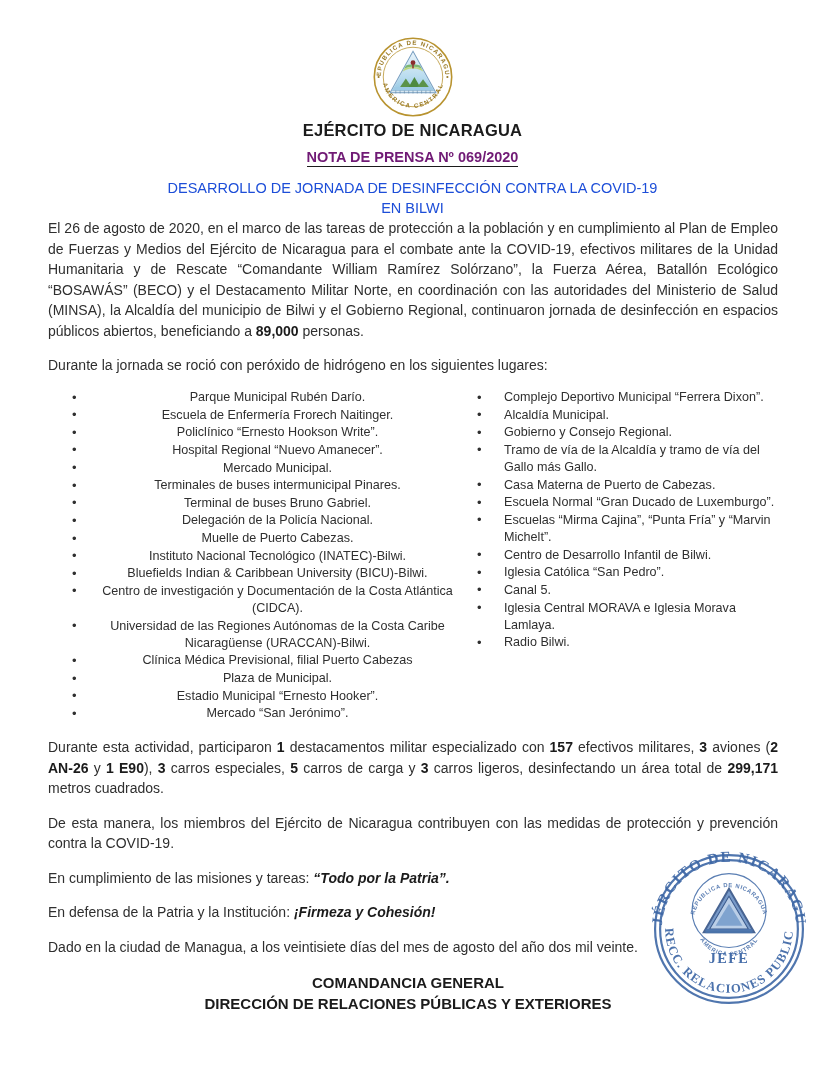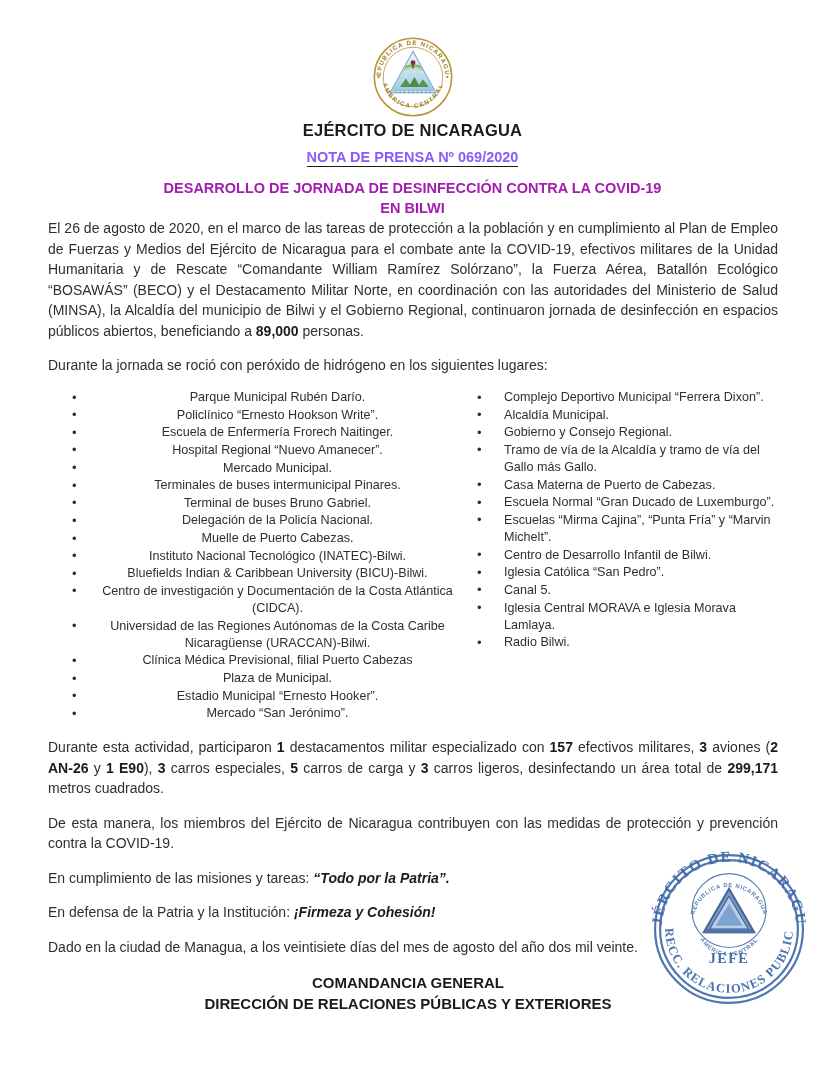--- a/index.html
+++ b/index.html
@@ -43,31 +43,31 @@
   .title-main {
     font-size: 16.5px;
     font-weight: bold;
     letter-spacing: 0.2px;
     color: #1b1b1b;
     margin: 0 0 9px 0;
   }
   .title-sub {
     font-size: 14.5px;
     font-weight: bold;
-    color: #8b5cf6;
+    color: #701a75;
     margin: 0 0 13px 0;
   }
   .title-sub span.u {
     border-bottom: 1.6px solid #1b1b1b;
     padding-bottom: 1px;
   }
   .title-topic {
     font-size: 14.5px;
-    font-weight: bold;
-    color: #a21caf;
+    font-weight: normal;
+    color: #1d4ed8;
     line-height: 1.38;
     margin: 0;
     padding: 0 68px;
   }
 
   
   .body-area {
     padding: 0 47px 0 48px;
     box-sizing: border-box;
   }
@@ -231,22 +231,22 @@
   <div class="body-area">
 
     <p class="para lead"><span>El 26 de agosto de 2020, en el marco de las tareas de protección a la población y en cumplimiento al Plan de Empleo de Fuerzas y Medios del Ejército de Nicaragua para el combate ante la COVID-19, efectivos militares de la Unidad Humanitaria y de Rescate “Comandante William Ramírez Solórzano”, la Fuerza Aérea, Batallón Ecológico “BOSAWÁS” (BECO) y el Destacamento Militar Norte, en coordinación con las autoridades del Ministerio de Salud (MINSA), la Alcaldía del municipio de Bilwi y el Gobierno Regional, continuaron jornada de desinfección en espacios públicos abiertos, beneficiando a </span><b>89,000</b><span> personas.</span></p>
 
     <p class="para tight">Durante la jornada se roció con peróxido de hidrógeno en los siguientes lugares:</p>
 
     <div class="columns">
       <div class="col col-left">
         <ul class="places">
           <li>Parque Municipal Rubén Darío.</li>
+          <li>Escuela de Enfermería Frorech Naitinger.</li>
           <li>Policlínico “Ernesto Hookson Write”.</li>
-          <li>Escuela de Enfermería Frorech Naitinger.</li>
           <li>Hospital Regional “Nuevo Amanecer”.</li>
           <li>Mercado Municipal.</li>
           <li>Terminales de buses intermunicipal Pinares.</li>
           <li>Terminal de buses Bruno Gabriel.</li>
           <li>Delegación de la Policía Nacional.</li>
           <li>Muelle de Puerto Cabezas.</li>
           <li>Instituto Nacional Tecnológico (INATEC)-Bilwi.</li>
           <li>Bluefields Indian &amp; Caribbean University (BICU)-Bilwi.</li>
           <li>Centro de investigación y Documentación de la Costa Atlántica (CIDCA).</li>
           <li>Universidad de las Regiones Autónomas de la Costa Caribe Nicaragüense (URACCAN)-Bilwi.</li>

